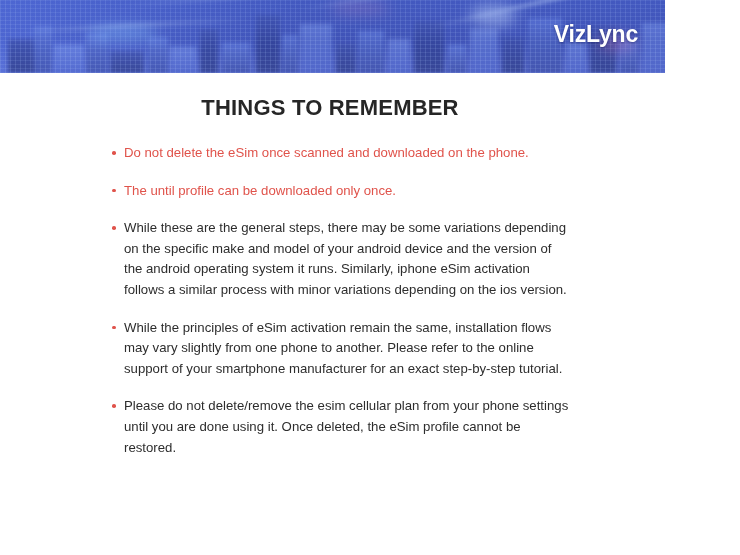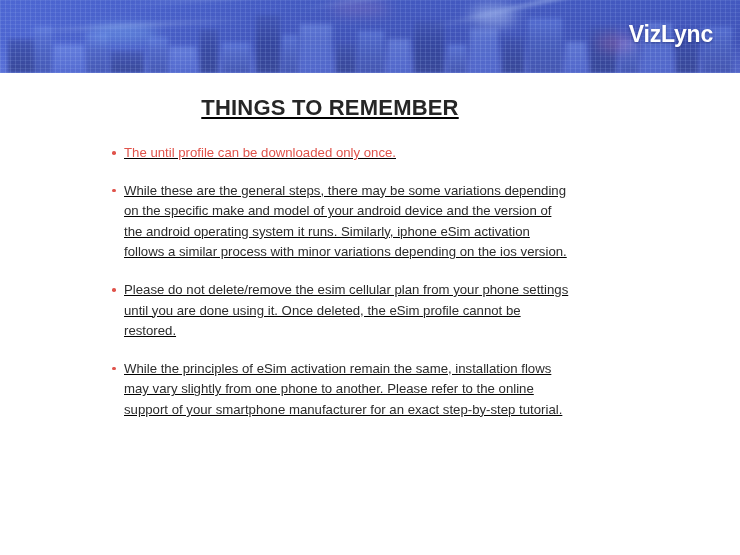--- a/index.html
+++ b/index.html
@@ -13,21 +13,21 @@
     font-family: "Liberation Sans", sans-serif;
     overflow: hidden;
     position: relative;
   }
 
   
   .banner {
     position: absolute;
     left: 0;
     top: 0;
-    width: 740px;
+    width: 665px;
     height: 73px;
     overflow: hidden;
     background: #3f53b8;
   }
   .banner-bg {
     position: absolute;
     inset: 0;
     background:
       linear-gradient(105deg, rgba(90,120,235,0.55) 0%, rgba(60,80,190,0.0) 45%),
       linear-gradient(180deg, #4257bd 0%, #3d50b4 55%, #4a5cc0 100%);
@@ -97,21 +97,20 @@
   }
 
   
   .slide {
     position: absolute;
     left: 0;
     top: 73px;
     width: 660px;
     height: 482px;
     background: #ffffff;
-    text-decoration: underline;
   }
 
   .page-title {
     text-align: center;
     font-size: 22px;
     font-weight: bold;
     color: #262626;
     letter-spacing: 0.2px;
     margin: 0;
     padding-top: 22px;
@@ -201,35 +200,39 @@
 
   <div class="logo">VizLync</div>
 </div>
 
 <div class="slide">
 
   <h1 class="page-title">THINGS TO REMEMBER</h1>
 
   <ul class="bullets">
 
-
     <li class="bullet accent">
       <span class="bullet-dot"></span>
+      <span class="bullet-text">Do not delete the eSim once scanned and downloaded on the phone.</span>
+    </li>
+
+    <li class="bullet accent">
+      <span class="bullet-dot"></span>
       <span class="bullet-text">The until profile can be downloaded only once.</span>
     </li>
 
     <li class="bullet">
       <span class="bullet-dot"></span>
       <span class="bullet-text">While these are the general steps, there may be some variations depending on the specific make and model of your android device and the version of the android operating system it runs. Similarly, iphone eSim activation follows a similar process with minor variations depending on the ios version.</span>
     </li>
 
     <li class="bullet">
       <span class="bullet-dot"></span>
+      <span class="bullet-text">While the principles of eSim activation remain the same, installation flows may vary slightly from one phone to another. Please refer to the online support of your smartphone manufacturer for an exact step-by-step tutorial.</span>
+    </li>
+
+    <li class="bullet">
+      <span class="bullet-dot"></span>
       <span class="bullet-text">Please do not delete/remove the esim cellular plan from your phone settings until you are done using it. Once deleted, the eSim profile cannot be restored.</span>
-    </li>
-
-    <li class="bullet">
-      <span class="bullet-dot"></span>
-      <span class="bullet-text">While the principles of eSim activation remain the same, installation flows may vary slightly from one phone to another. Please refer to the online support of your smartphone manufacturer for an exact step-by-step tutorial.</span>
     </li>
 
   </ul>
 </div>
 
 </body></html>

